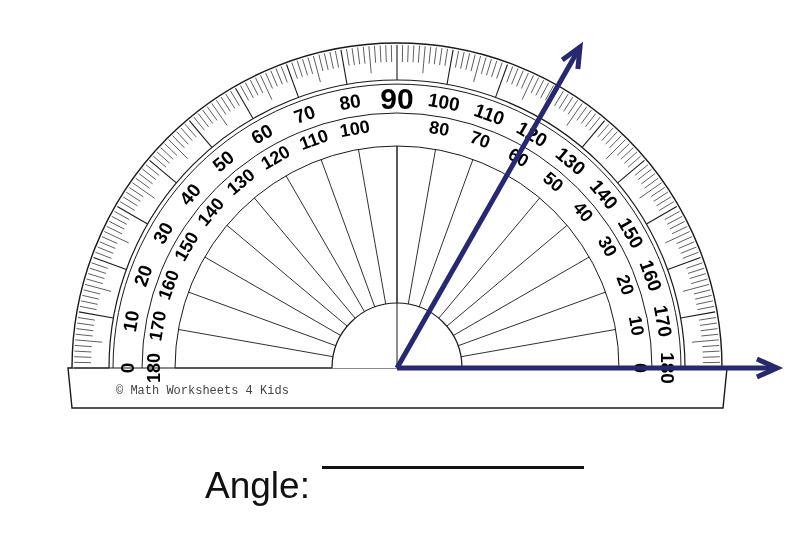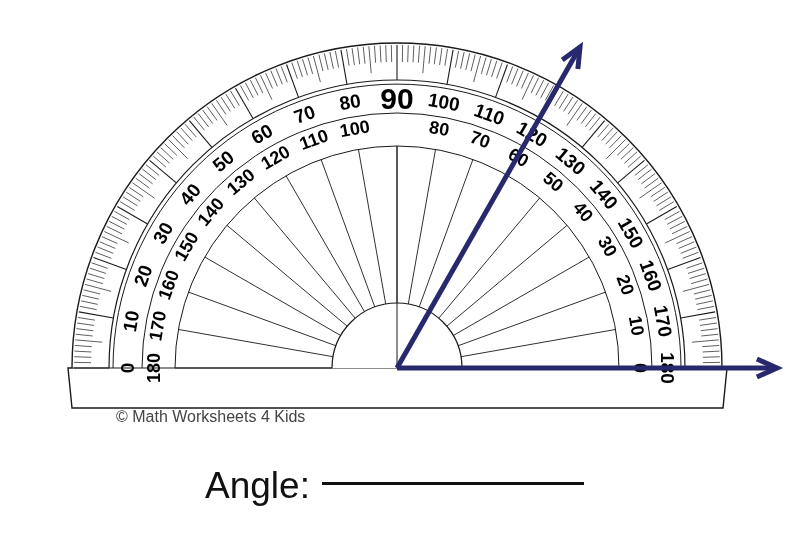--- a/index.html
+++ b/index.html
@@ -32,21 +32,21 @@
   #protractor-svg {
     position: absolute;
     left: 0;
     top: 0;
   }
   .answer-row {
     position: absolute;
     left: 205px;
     top: 466px;
     display: flex;
-    align-items: center;
+    align-items: flex-start;
   }
   .answer-label {
     font-family: "Liberation Sans", sans-serif;
     font-size: 37px;
     color: #111111;
     line-height: 40px;
   }
   .answer-blank {
     width: 262px;
     height: 3px;
@@ -321,21 +321,21 @@
           <line x1="397" y1="368" x2="777" y2="368" stroke="#28286e" stroke-width="5" stroke-linecap="butt"></line>
           <polyline points="756.9120433131292,376.97072996731055 777,368 756.9120433131292,359.02927003268945" fill="none" stroke="#28286e" stroke-width="5" stroke-linecap="butt" stroke-linejoin="miter"></polyline>
         </g>
         <g>
           <line x1="397" y1="368" x2="580" y2="47" stroke="#28286e" stroke-width="5" stroke-linecap="butt"></line>
           <polyline points="577.8444046456884,68.89414096667122 580,47 562.257898794937,60.00837594895307" fill="none" stroke="#28286e" stroke-width="5" stroke-linecap="butt" stroke-linejoin="miter"></polyline>
         </g>
       </g>
   </svg>
 
-  <div class="watermark" style="position:absolute;left:116px;top:408px;font-size:16px;color:#444;font-family:Liberation Sans, sans-serif;">
+  <div class="watermark" style="position:absolute;left:116px;top:384px;font-size:12px;color:#444;font-family:Liberation Mono, monospace;">
     <span>© Math Worksheets 4 Kids</span>
   </div>
 
   <div class="answer-row">
     <div class="answer-label">Angle:</div>
     <div class="answer-blank"></div>
   </div>
 
 </div>
 

